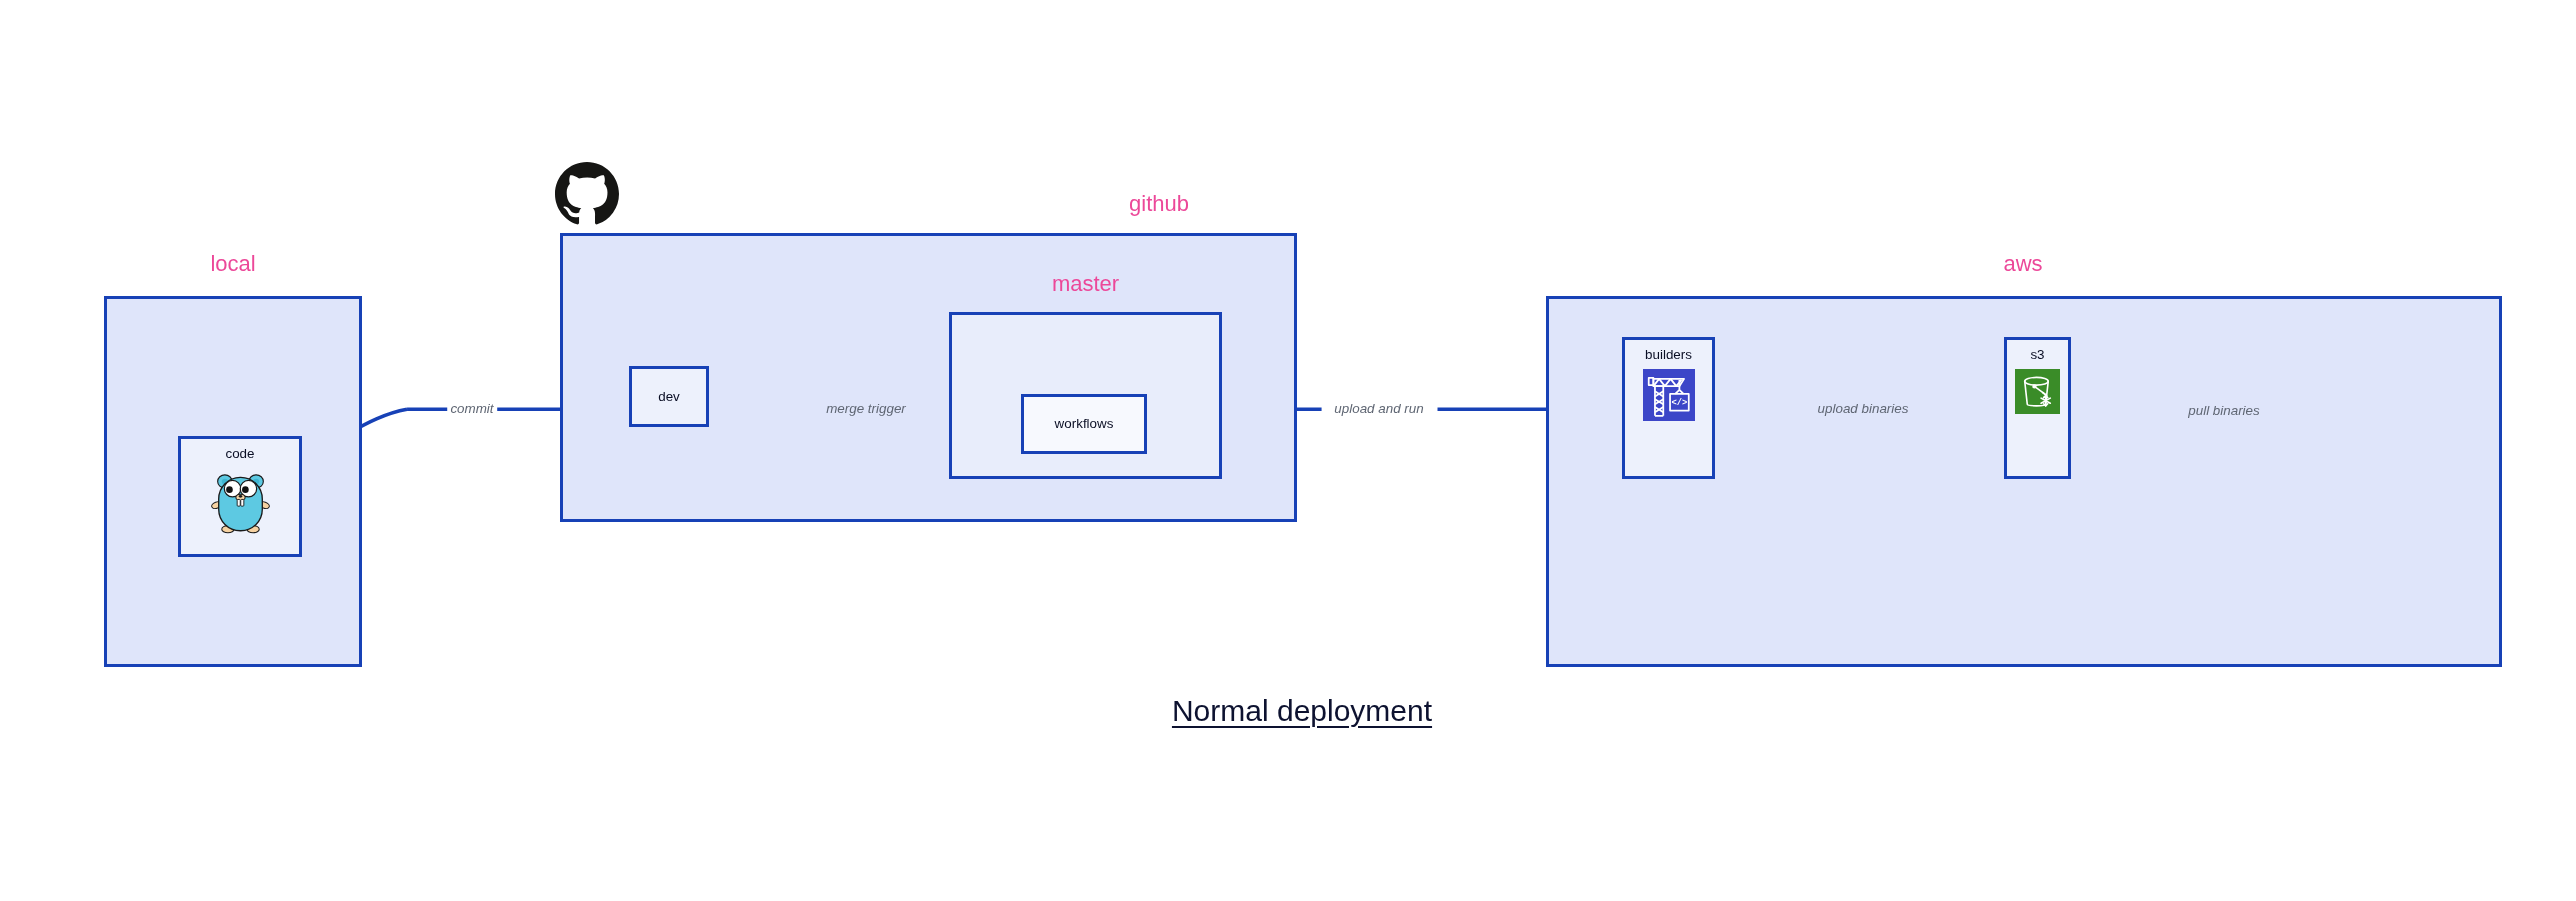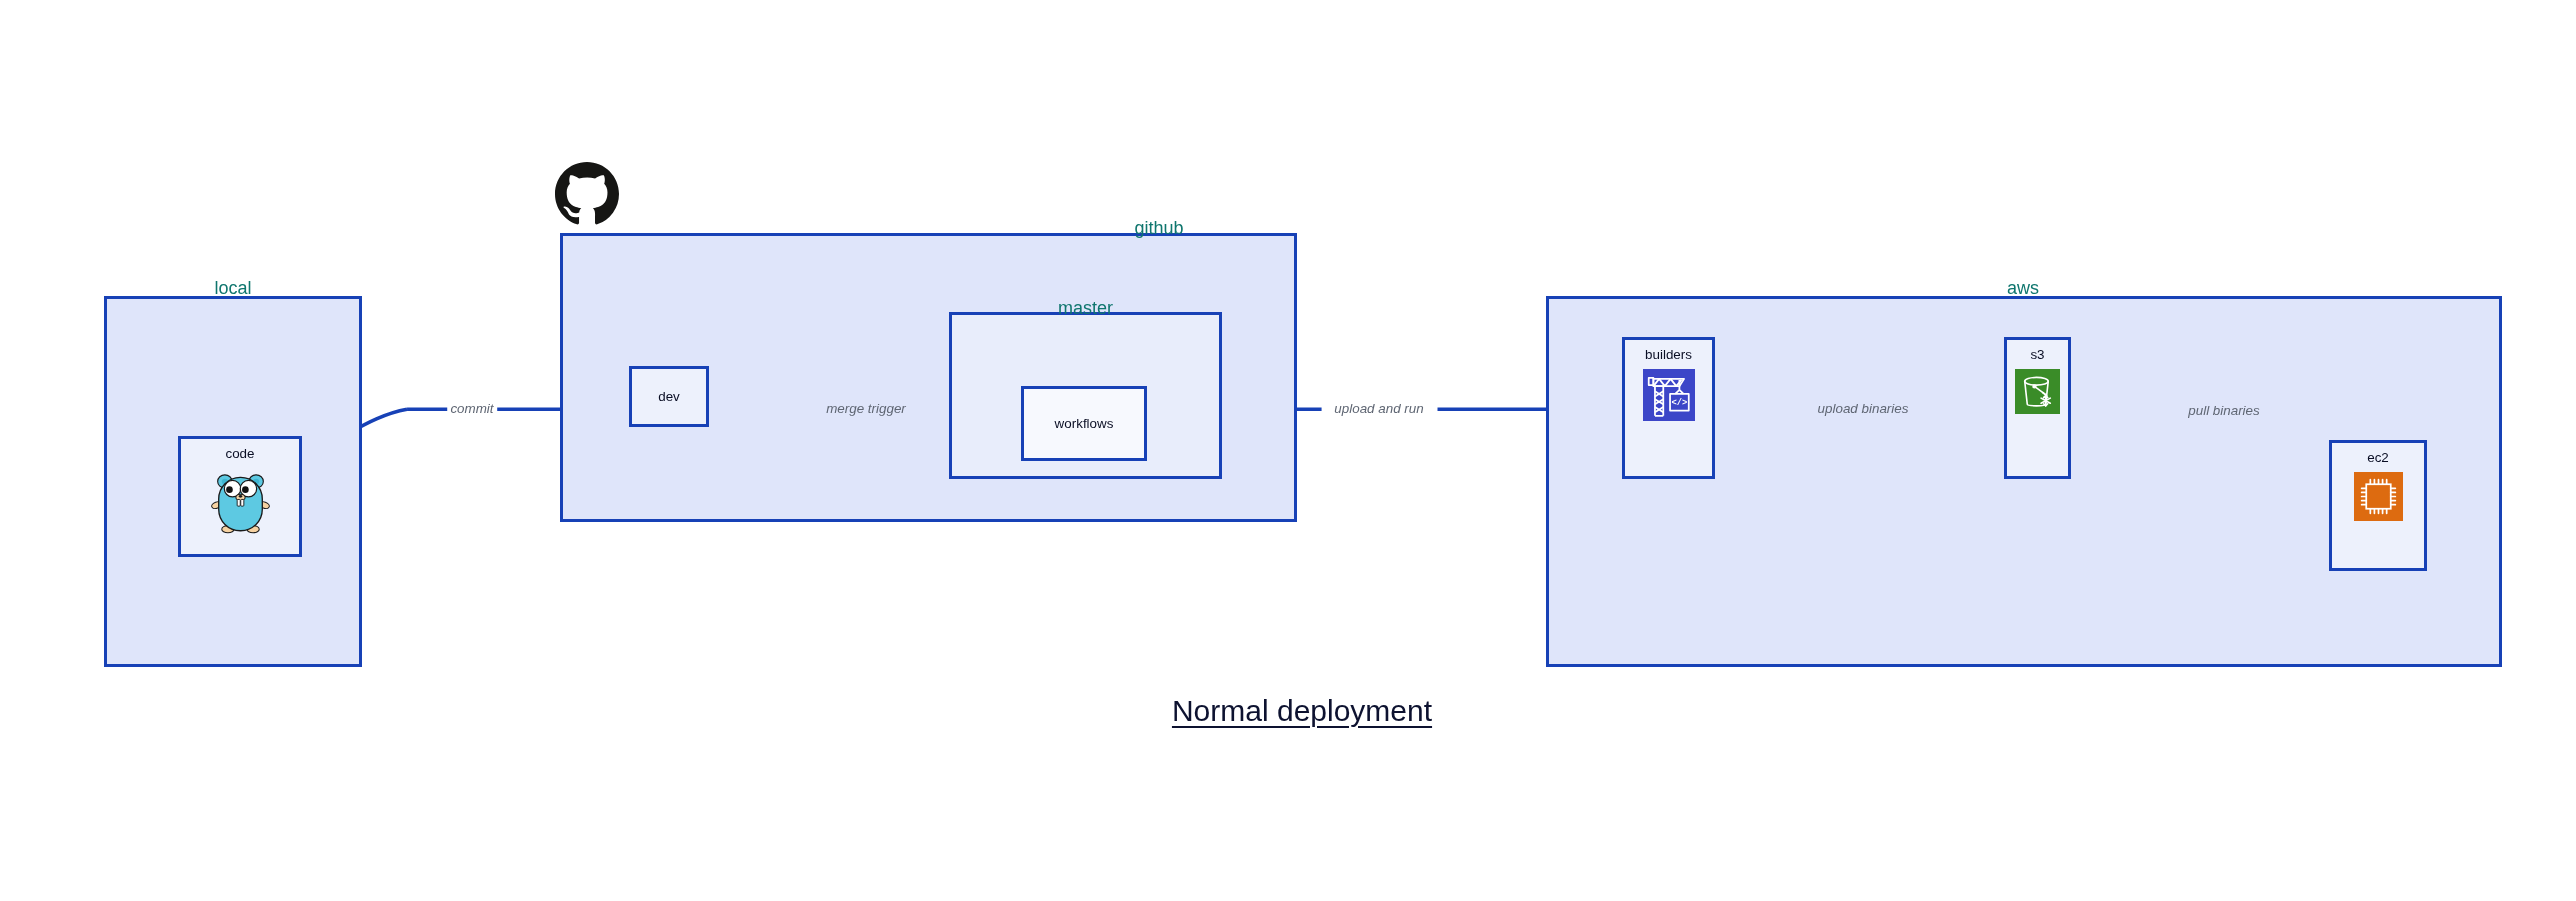--- a/index.html
+++ b/index.html
@@ -31,27 +31,26 @@
   .group {
     border: 3.1px solid #1741B6;
     background: #DFE5FA;
   }
   .group-inner {
     border: 3.1px solid #1741B6;
     background: #E8EDFB;
   }
   .group-label {
     position: absolute;
-    color: #0f766e;
-    font-size: 18px;
+    color: #ec4899;
+    font-size: 22px;
     line-height: 1;
     white-space: nowrap;
     text-align: center;
     font-weight: 400;
-    margin-top: 26px;
   }
 
   
   .node {
     border: 3.1px solid #1741B6;
     background: #EDF1FC;
     display: flex;
     flex-direction: column;
     align-items: center;
   }
@@ -189,21 +188,21 @@
         <rect x="51" y="61" width="6" height="13" rx="1.6" fill="#FFFFFF" stroke="#1A1A1A" stroke-width="1.8"></rect>
         <rect x="58" y="61" width="6" height="13" rx="1.6" fill="#FFFFFF" stroke="#1A1A1A" stroke-width="1.8"></rect>
       </svg>
     </div>
   </div>
 
   <div class="abs node z-boxes" style="left:629px; top:366px; width:80px; height:61px;text-align:right;">
     <div class="node-label centered">dev</div>
   </div>
 
-  <div class="abs node light z-boxes" style="left:1021px; top:386px; width:126px; height:75px;">
+  <div class="abs node light z-boxes" style="left:1021px; top:394px; width:126px; height:60px;">
     <div class="node-label centered">workflows</div>
   </div>
 
   <div class="abs node z-boxes" style="left:1622px; top:337px; width:93px; height:142px;">
     <div class="node-label">builders</div>
     <div class="node-icon">
       <svg width="52" height="52" viewBox="0 0 100 100" aria-hidden="true">
         <rect x="0" y="0" width="100" height="100" fill="#3C46C8"></rect>
         <g fill="none" stroke="#FFFFFF" stroke-width="3.4" stroke-linejoin="round">
 
@@ -239,39 +238,20 @@
           <circle cx="38" cy="34" r="2.6" fill="#FFFFFF"></circle>
           <path d="M54 46 L62 52 L56 56"></path>
 
           <path d="M60 52 L60 72 M51 57 L69 67 M69 57 L51 67"></path>
           <path d="M56 56 L60 52 L64 56 M56 68 L60 72 L64 68"></path>
         </g>
       </svg>
     </div>
   </div>
 
-  <div class="abs node z-boxes" style="left:2329px; top:440px; width:98px; height:131px;">
-    <div class="node-label">ec2</div>
-    <div class="node-icon">
-      <svg width="49" height="49" viewBox="0 0 96 96" aria-hidden="true">
-        <rect x="0" y="0" width="96" height="96" fill="#DD6B10"></rect>
-        <g stroke="#FFFFFF" stroke-width="3.4" fill="none" stroke-linecap="round">
-          <rect x="24" y="24" width="48" height="48"></rect>
-
-          <path d="M32 24 L32 15 M40 24 L40 15 M48 24 L48 15 M56 24 L56 15 M64 24 L64 15"></path>
-
-          <path d="M32 72 L32 81 M40 72 L40 81 M48 72 L48 81 M56 72 L56 81 M64 72 L64 81"></path>
-
-          <path d="M24 32 L15 32 M24 40 L15 40 M24 48 L15 48 M24 56 L15 56 M24 64 L15 64"></path>
-
-          <path d="M72 32 L81 32 M72 40 L81 40 M72 48 L81 48 M72 56 L81 56 M72 64 L81 64"></path>
-        </g>
-      </svg>
-    </div>
-  </div>
 
   <div class="abs z-labels" style="left:555px; top:162px; width:64px; height:64px;">
     <svg width="64" height="64" viewBox="0 0 16 16" aria-hidden="true">
       <path fill="#161614" fill-rule="evenodd" d="M8 0C3.58 0 0 3.58 0 8c0 3.54 2.29 6.53 5.47 7.59.4.07.55-.17.55-.38
         0-.19-.01-.82-.01-1.49-2.01.37-2.53-.49-2.69-.94-.09-.23-.48-.94-.82-1.13-.28-.15-.68-.52-.01-.53.63-.01 1.08.58
         1.23.82.72 1.21 1.87.87 2.33.66.07-.52.28-.87.51-1.07-1.78-.2-3.64-.89-3.64-3.95
         0-.87.31-1.59.82-2.15-.08-.2-.36-1.02.08-2.12 0 0 .67-.21 2.2.82.64-.18 1.32-.27 2-.27.68 0 1.36.09
         2 .27 1.53-1.04 2.2-.82 2.2-.82.44 1.1.16 1.92.08 2.12.51.56.82 1.27.82 2.15 0 3.07-1.87 3.75-3.65
         3.95.29.25.54.73.54 1.48 0 1.07-.01 1.93-.01 2.2 0 .21.15.46.55.38A8.013 8.013 0 0016 8c0-4.42-3.58-8-8-8z"></path>
     </svg>

